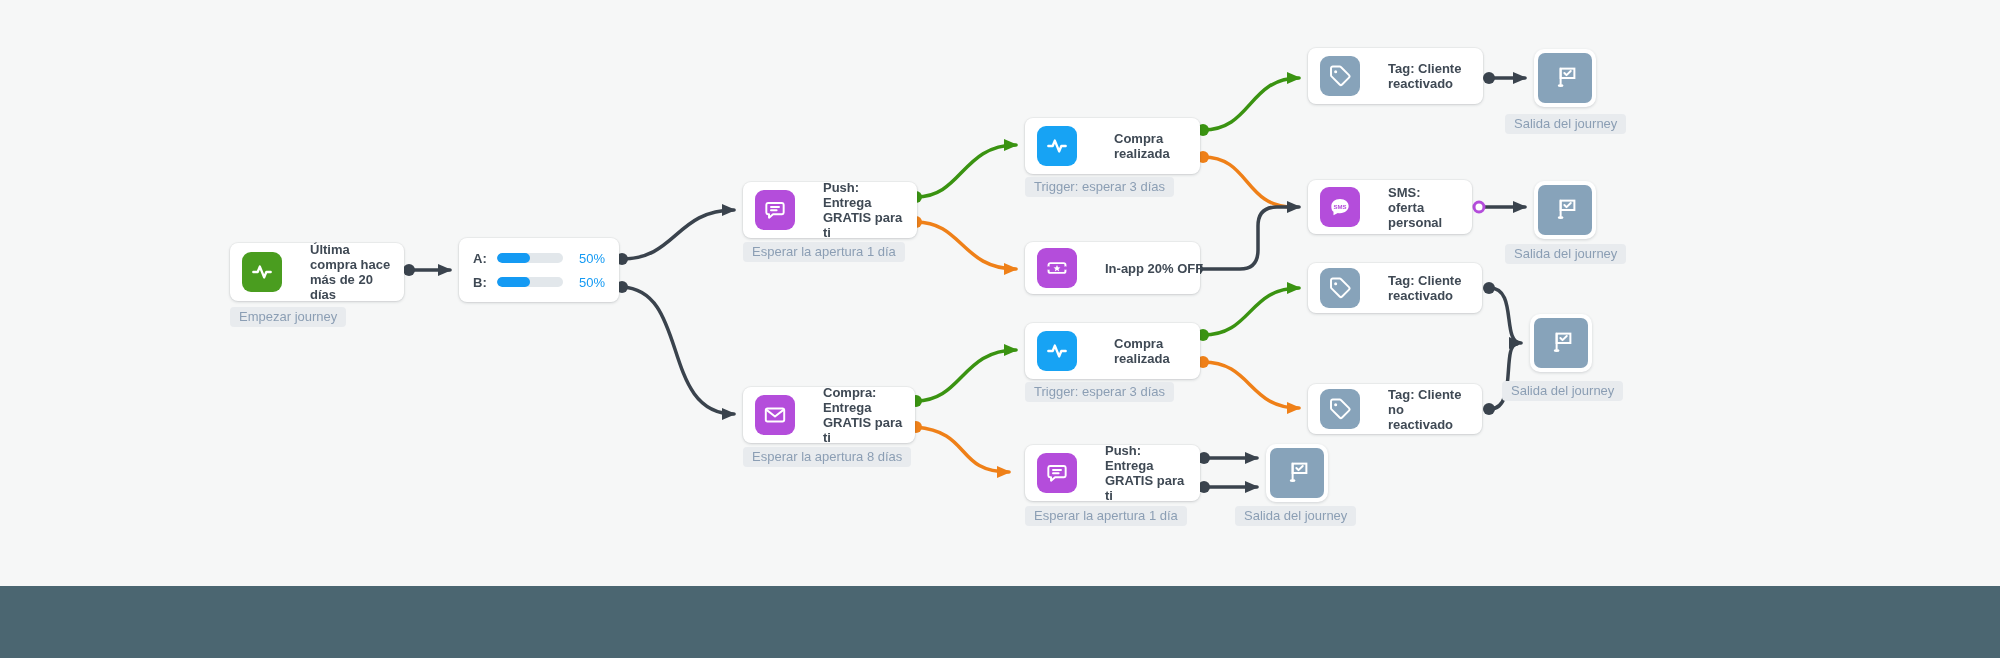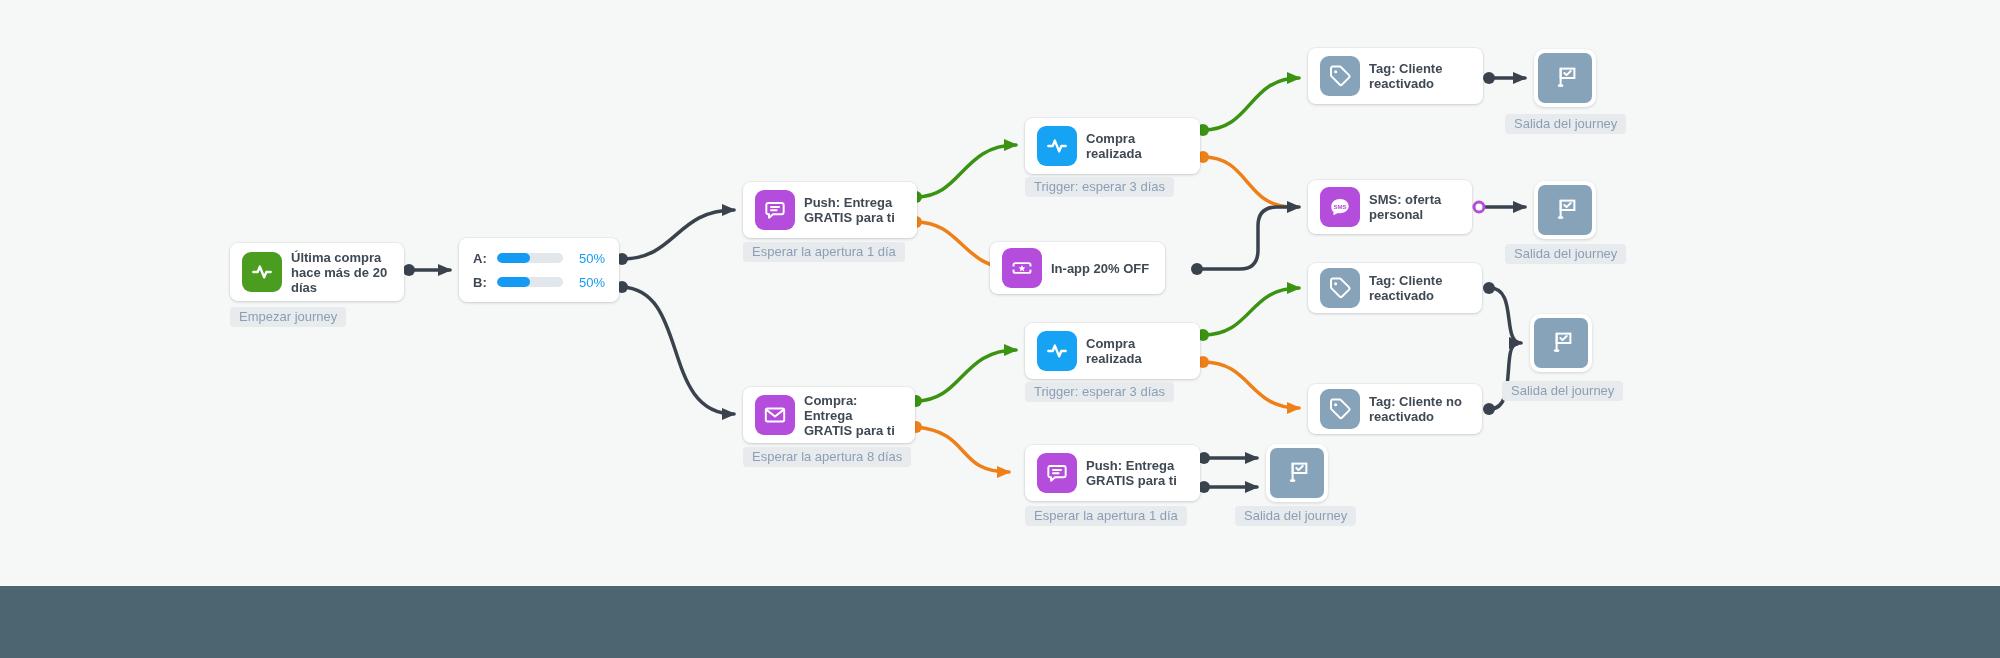--- a/index.html
+++ b/index.html
@@ -1,30 +1,30 @@
 <!DOCTYPE html>
 <html style="--canvas-bg: #f6f7f7; --footer-band: #4b6671; --edge-dark: #3a434d; --edge-green: #3a9311; --edge-orange: #ef8018; --icon-green: #4a9d1f; --icon-blue: #17a3f4; --icon-purple: #b44ddb; --icon-slate: #87a3ba; --split-blue: #149af3; --pill-bg: #e8ebee; --pill-text: #8b9eb4; --title-text: #3f4954;"><head>
 <meta charset="utf-8">
 <style>
   html,body{margin:0;padding:0;background:#fff;}
   #stage{position:relative;width:2000px;height:658px;background:var(--canvas-bg,#f6f7f7);
          font-family:"Liberation Sans",sans-serif;overflow:hidden;}
   #footer-band{position:absolute;left:0;right:0;bottom:0;height:72px;background:var(--footer-band,#4b6671);}
   #edges{position:absolute;left:0;top:0;width:2000px;height:658px;pointer-events:none;}
-  .node{position:absolute;display:flex;align-items:center;gap:9px;background:#fff;
+  .node{position:absolute;display:flex;align-items:center;gap:28px;background:#fff;
         border-radius:8px;padding:0 12px;box-sizing:border-box;
         box-shadow:0 1px 3px rgba(40,50,60,.18), 0 0 0 1px rgba(40,50,60,.04);}
   .icon{flex:0 0 40px;width:40px;height:40px;border-radius:9px;display:flex;align-items:center;justify-content:center;}
   .icon svg{display:block;}
   .icon.green{background:var(--icon-green,#4a9d1f);}
   .icon.blue{background:var(--icon-blue,#17a3f4);}
   .icon.purple{background:var(--icon-purple,#b44ddb);}
   .icon.slate{background:var(--icon-slate,#87a3ba);}
   .title{font-size:13px;line-height:15px;font-weight:700;color:var(--title-text,#3f4954);max-width:98px;}
-  .title.w72{max-width:72px;}
+  .title.w72{max-width:72px;margin-left:9px;}
   .title.nowrap{white-space:nowrap;max-width:none;}
   .pill{position:absolute;background:var(--pill-bg,#e8ebee);color:var(--pill-text,#8b9eb4);
         font-size:13px;line-height:16px;padding:2px 9px;border-radius:4px;white-space:nowrap;}
   
   .split{flex-direction:column;align-items:stretch;justify-content:center;gap:9px;padding:0 14px;}
   .split-row{display:flex;align-items:center;gap:8px;}
   .split-label{font-size:13px;font-weight:700;color:var(--title-text,#3f4954);width:16px;}
   .bar{flex:1;height:10px;border-radius:5px;background:#e2e7eb;overflow:hidden;}
   .bar-fill{height:100%;border-radius:5px;background:var(--split-blue,#149af3);width:0;}
   .split-pct{font-size:13px;font-weight:400;color:var(--split-blue,#149af3);width:34px;text-align:right;}
@@ -134,21 +134,21 @@
   <div class="node" style="left:1025px;top:118px;width:175px;height:56px">
     <div class="icon blue">
       <svg width="26" height="26" viewBox="0 0 24 24">
           <path d="M4 12 h4 l2 -5 l4 10 l2 -5 h4" fill="none" stroke="#fff" stroke-width="2.2" stroke-linecap="round" stroke-linejoin="round"></path>
         </svg>
     </div>
     <div class="title w72">Compra realizada</div>
   </div>
   <div class="pill" style="left:1025px;top:177px">Trigger: esperar 3 días</div>
 
-  <div class="node" style="left:990px;top:242px;width:175px;height:52px">
+  <div class="node" style="left:1025px;top:242px;width:175px;height:52px">
     <div class="icon purple">
       <svg width="26" height="26" viewBox="0 0 24 24">
           <rect x="4.2" y="7.5" width="15.6" height="9" rx="1.6" fill="none" stroke="#fff" stroke-width="1.8"></rect>
           <circle cx="4.2" cy="12" r="1.7" fill="var(--icon-purple,#b44ddb)"></circle>
           <circle cx="19.8" cy="12" r="1.7" fill="var(--icon-purple,#b44ddb)"></circle>
           <polygon points="12,9.2 12.9,11.4 15.2,11.5 13.4,13 14,15.2 12,13.9 10,15.2 10.6,13 8.8,11.5 11.1,11.4" fill="#fff"></polygon>
         </svg>
     </div>
     <div class="title nowrap">In-app 20% OFF</div>
   </div>

